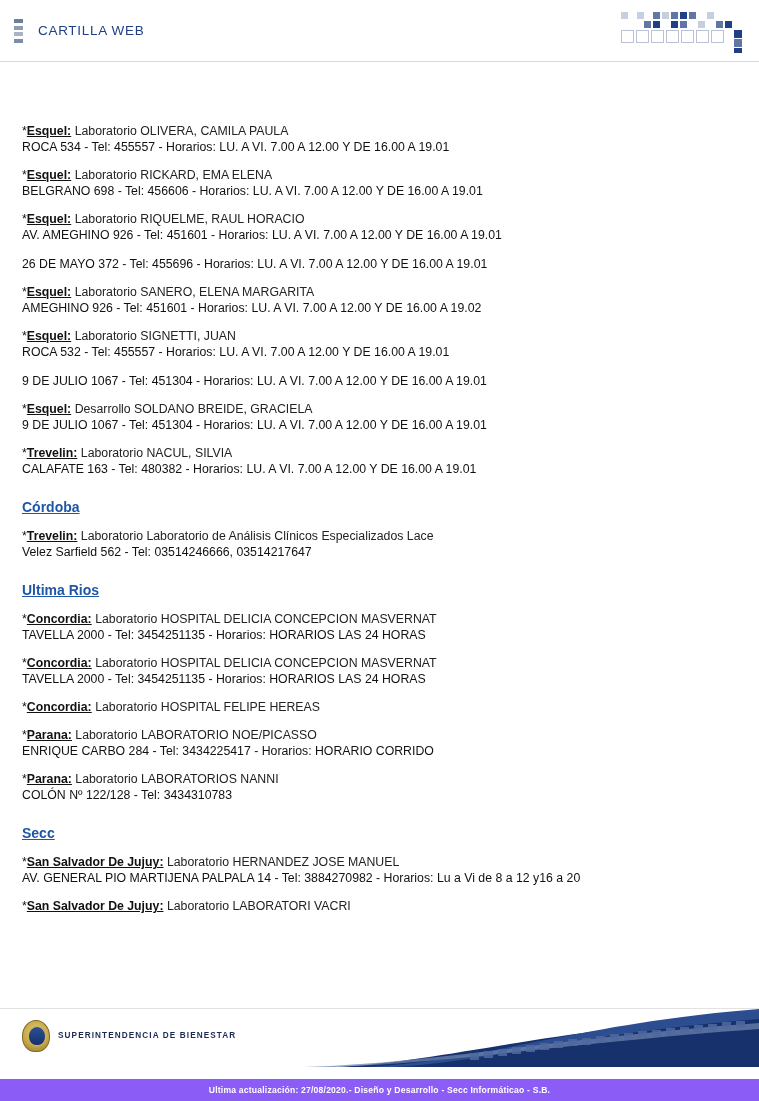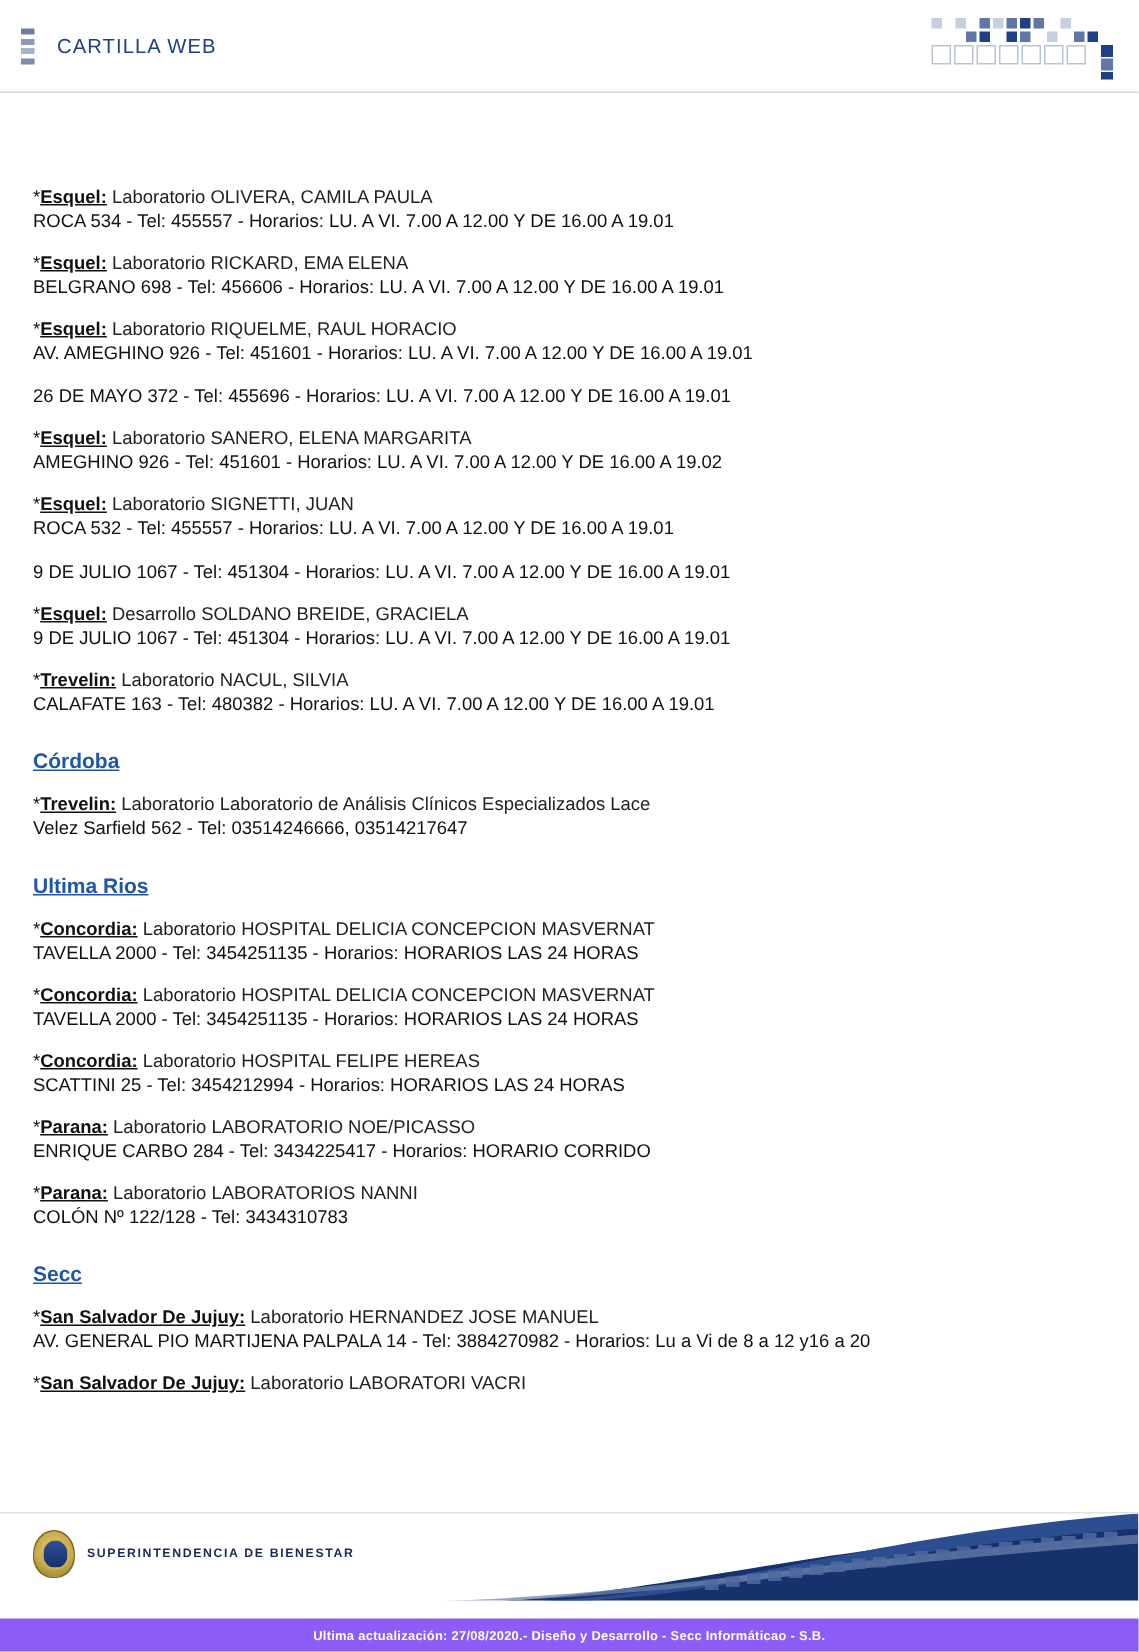--- a/index.html
+++ b/index.html
@@ -304,21 +304,20 @@
   <div class="entry">
     <div class="entry-line1">
       <span class="star">*</span><span class="city">Concordia:</span> <span class="lab-name">Laboratorio HOSPITAL DELICIA CONCEPCION MASVERNAT</span>
     </div>
     <div class="entry-line2">TAVELLA 2000 - Tel: 3454251135 - Horarios: HORARIOS LAS 24 HORAS</div>
   </div>
   <div class="entry">
     <div class="entry-line1">
       <span class="star">*</span><span class="city">Concordia:</span> <span class="lab-name">Laboratorio HOSPITAL FELIPE HEREAS</span>
     </div>
-    <div class="entry-line2">SCATTINI 25 - Tel: 3454212994 - Horarios: HORARIOS LAS 24 HORAS</div>
   </div>
   <div class="entry">
     <div class="entry-line1">
       <span class="star">*</span><span class="city">Parana:</span> <span class="lab-name">Laboratorio LABORATORIO NOE/PICASSO</span>
     </div>
     <div class="entry-line2">ENRIQUE CARBO 284 - Tel: 3434225417 - Horarios: HORARIO CORRIDO</div>
   </div>
   <div class="entry">
     <div class="entry-line1">
       <span class="star">*</span><span class="city">Parana:</span> <span class="lab-name">Laboratorio LABORATORIOS NANNI</span>

